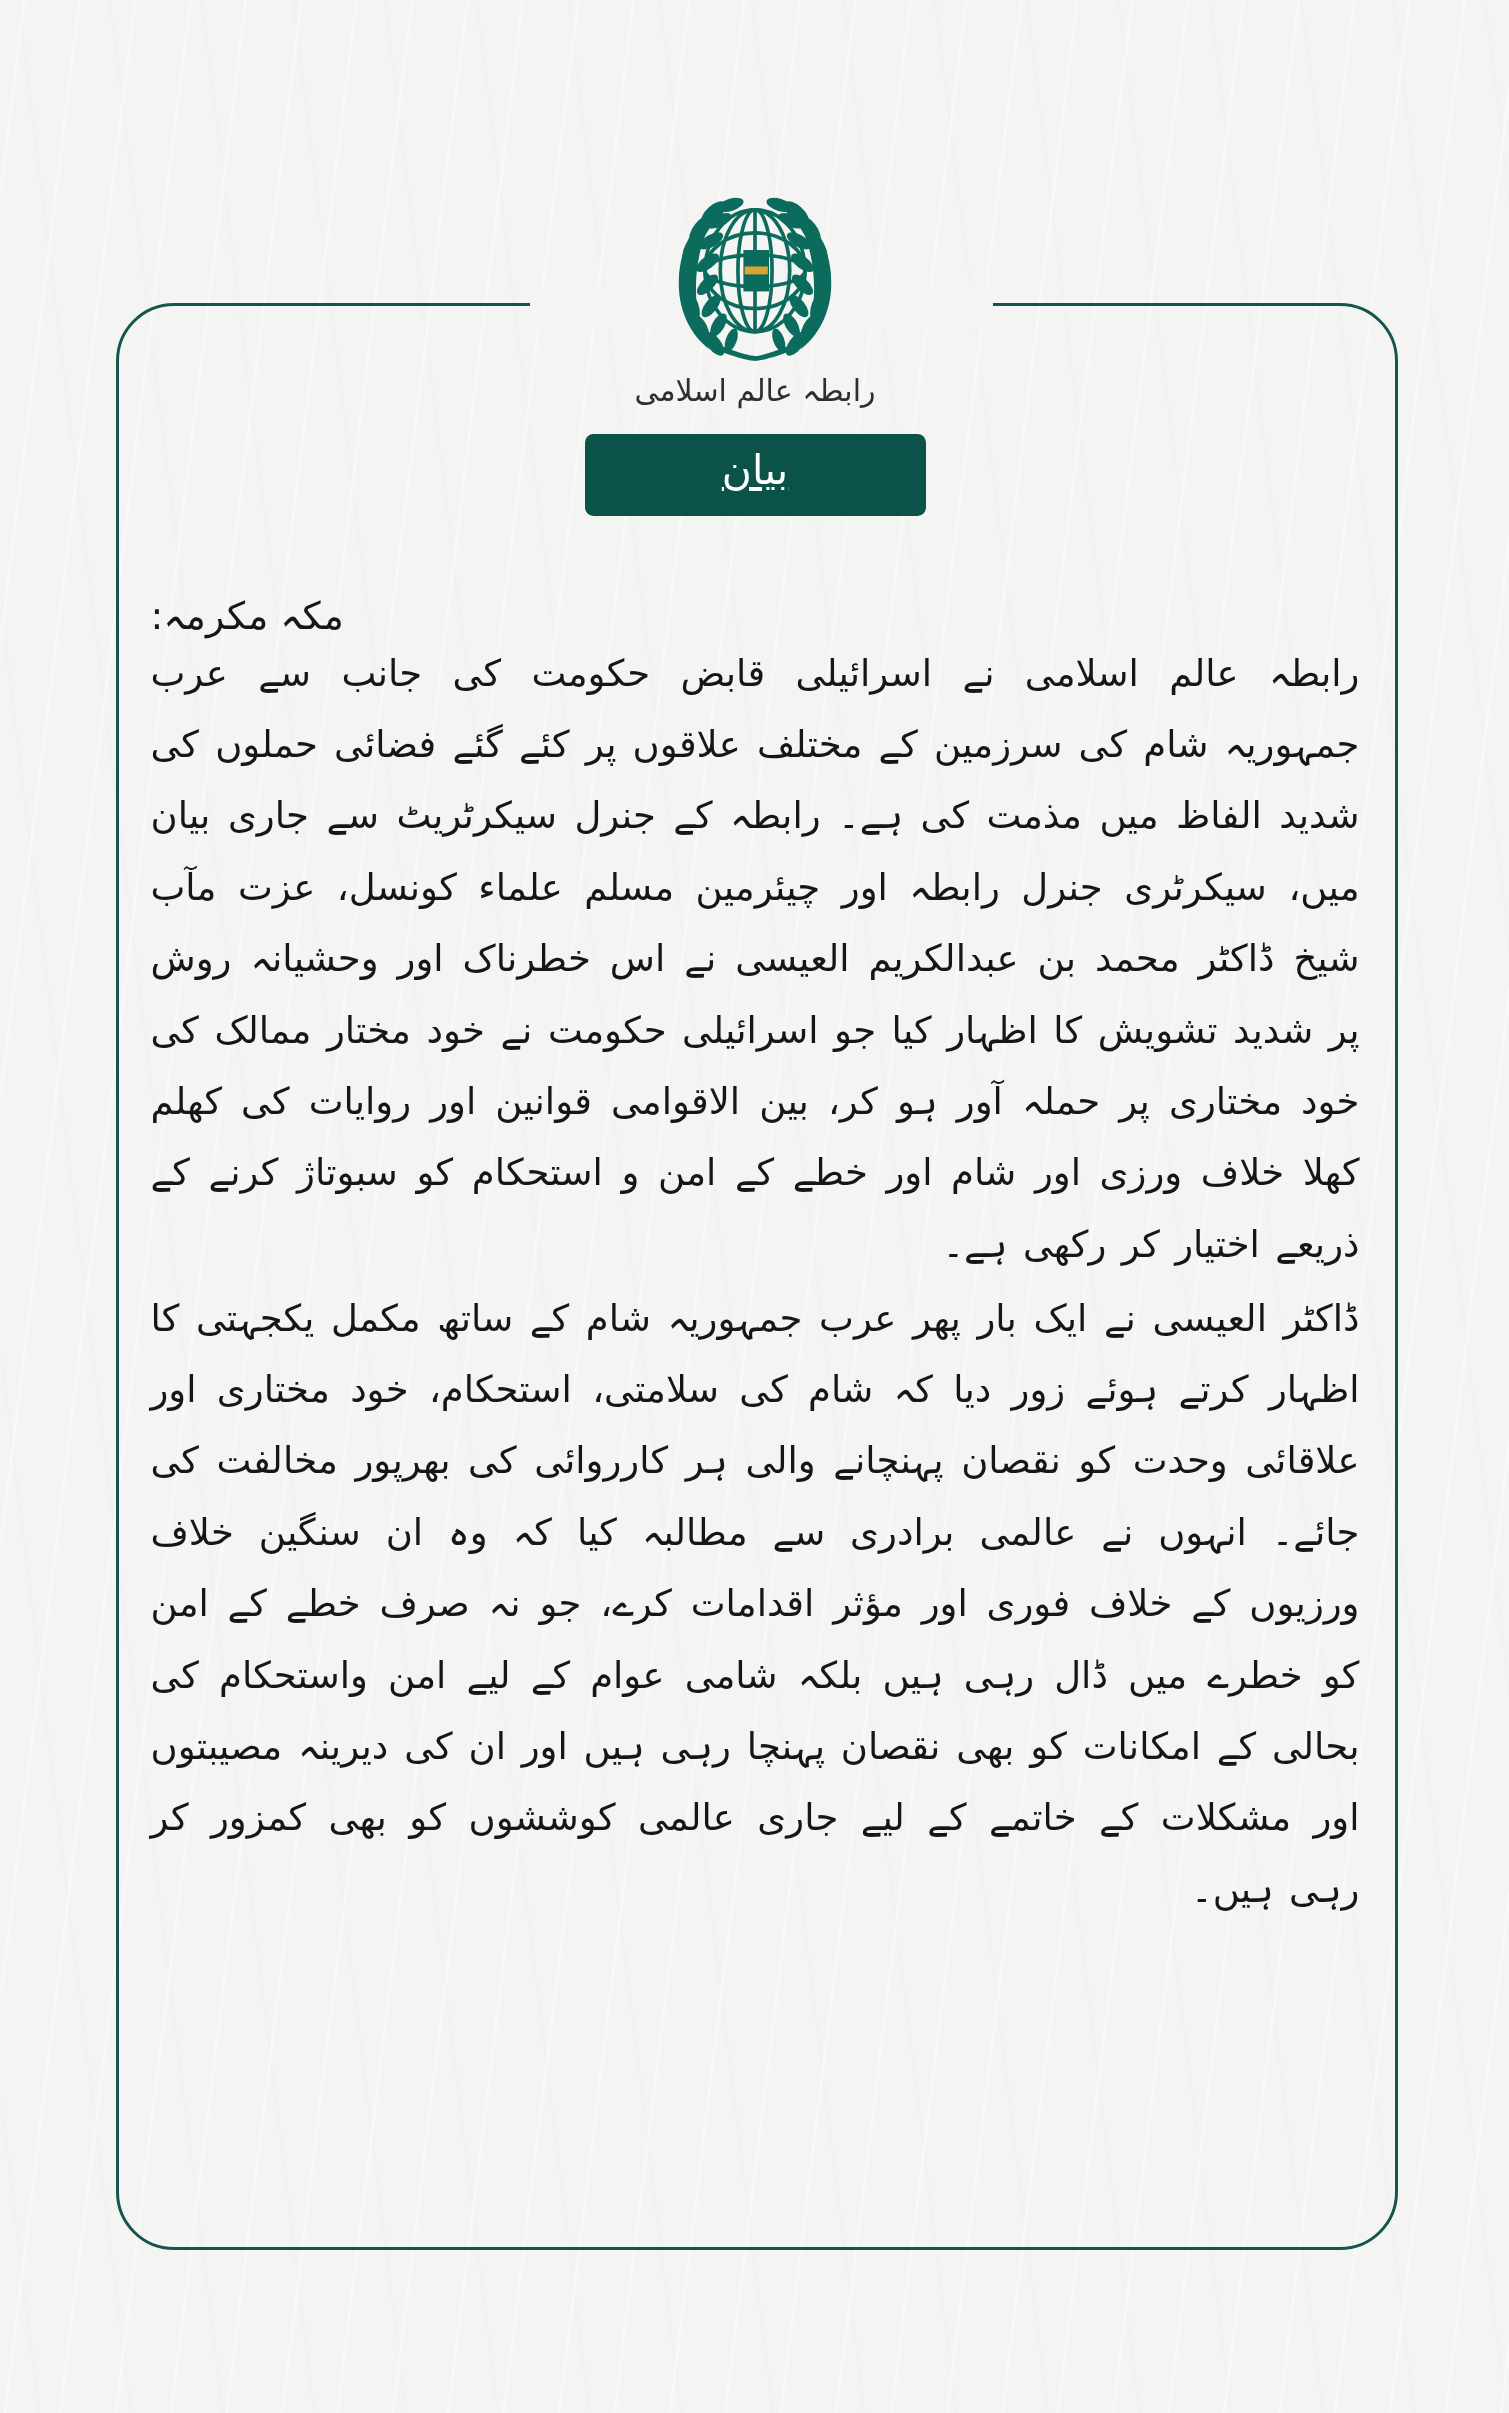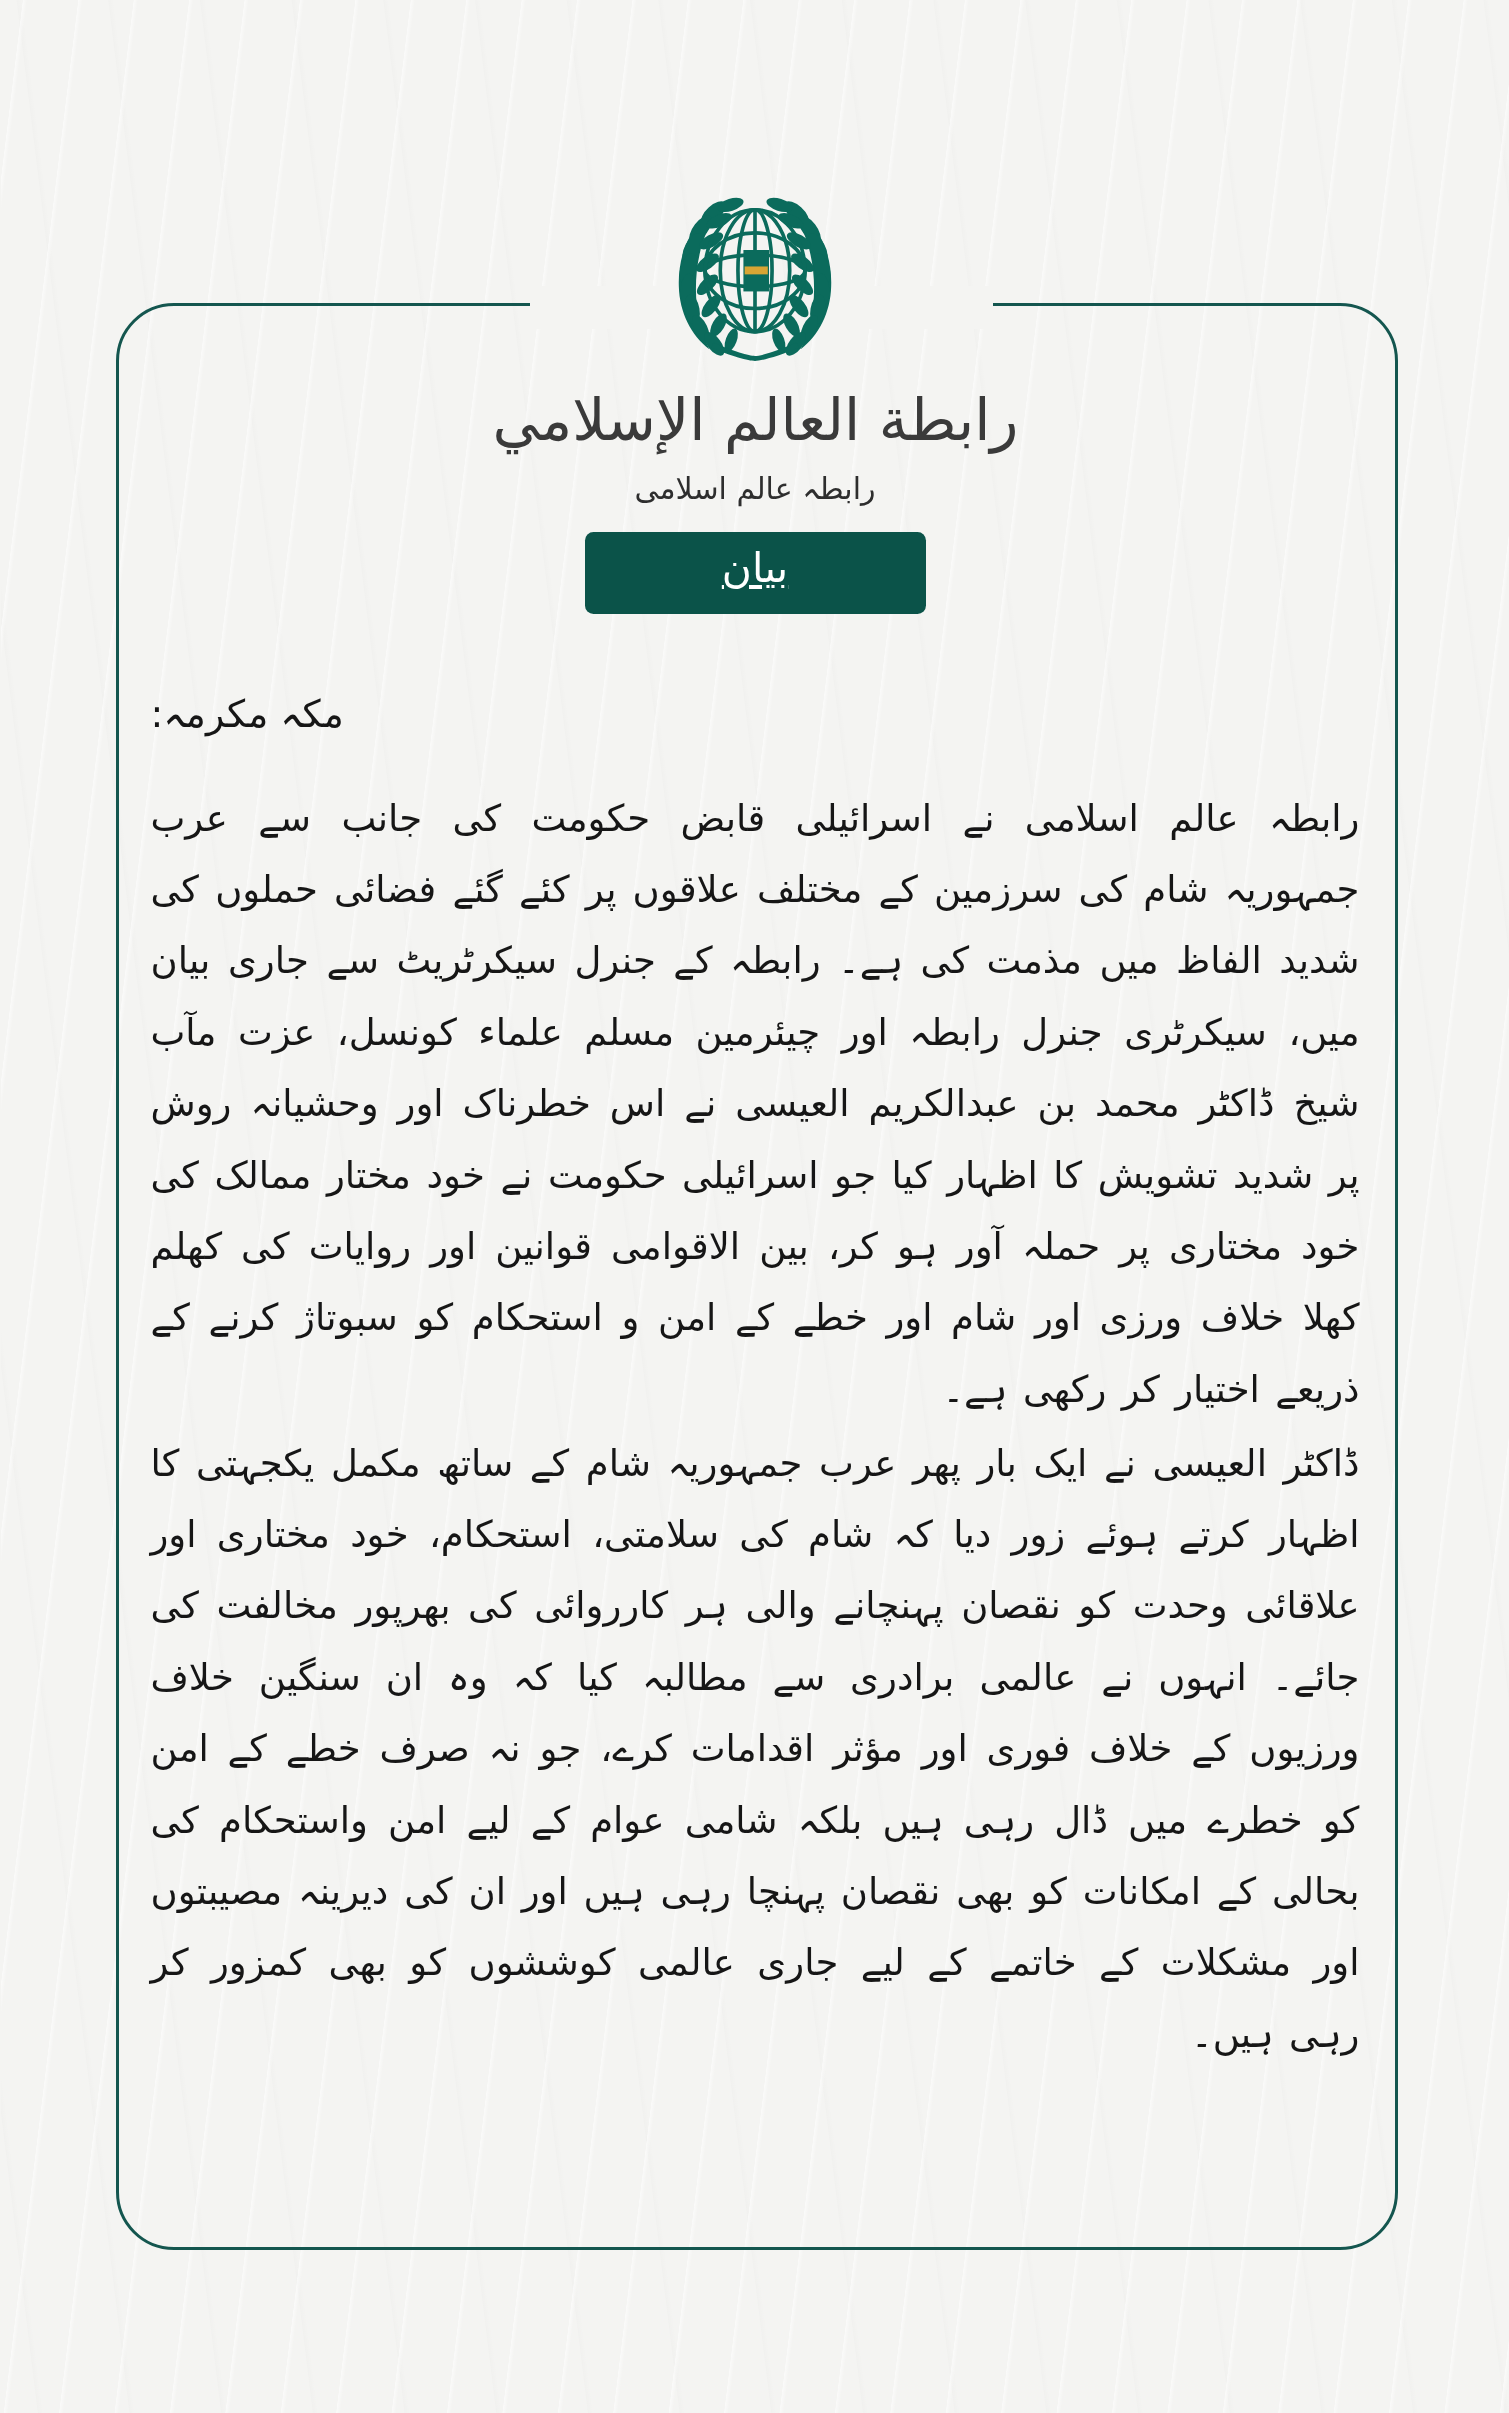--- a/index.html
+++ b/index.html
@@ -115,21 +115,20 @@
     margin-top:78px;
     width:1209px;
     direction:rtl;
     text-align:justify;
     color:#161616;
   }
 
   .dateline {
     font-size:38px;
     text-align:left;
-    margin-bottom:47px;
     direction:rtl;
     letter-spacing:0.6px;
   }
 
   .para {
     font-size:37px;
     line-height:1.93;
     text-align:justify;
     text-align-last:right;
     direction:rtl;
@@ -209,25 +208,20 @@
         <ellipse cx="215" cy="152" rx="82" ry="26"></ellipse>
         <ellipse cx="215" cy="152" rx="82" ry="62"></ellipse>
         <line x1="215" y1="52" x2="215" y2="252"></line>
       </g>
 
       <rect x="196" y="118" width="42" height="68" fill="#0b6b5c"></rect>
       <rect x="198" y="145" width="38" height="13" fill="#d8a534"></rect>
     </svg>
   </div>
 
-  <div class="org-title-ar">
-    <svg viewBox="0 0 1000 135" width="609" height="82" aria-hidden="true">
-      <text x="500" y="104" text-anchor="middle" font-family="'DejaVu Sans', sans-serif" font-size="96" fill="#3a3a3a" direction="rtl">رابطة العالم الإسلامي</text>
-    </svg>
-  </div>
 
   <div class="org-title-ur">رابطہ عالم اسلامی</div>
 
   <div class="statement-badge">بیان</div>
 
   <div class="body-block">
     <div class="dateline">مکہ مکرمہ:</div>
     <p class="para">رابطہ عالم اسلامی نے اسرائیلی قابض حکومت کی جانب سے عرب جمہوریہ شام کی سرزمین کے مختلف علاقوں پر کئے گئے فضائی حملوں کی شدید الفاظ میں مذمت کی ہے۔ رابطہ کے جنرل سیکرٹریٹ سے جاری بیان میں، سیکرٹری جنرل رابطہ اور چیئرمین مسلم علماء کونسل، عزت مآب شیخ ڈاکٹر محمد بن عبدالکریم العیسی نے اس خطرناک اور وحشیانہ روش پر شدید تشویش کا اظہار کیا جو اسرائیلی حکومت نے خود مختار ممالک کی خود مختاری پر حملہ آور ہو کر، بین الاقوامی قوانین اور روایات کی کھلم کھلا خلاف ورزی اور شام اور خطے کے امن و استحکام کو سبوتاژ کرنے کے ذریعے اختیار کر رکھی ہے۔</p>
     <p class="para">ڈاکٹر العیسی نے ایک بار پھر عرب جمہوریہ شام کے ساتھ مکمل یکجہتی کا اظہار کرتے ہوئے زور دیا کہ شام کی سلامتی، استحکام، خود مختاری اور علاقائی وحدت کو نقصان پہنچانے والی ہر کارروائی کی بھرپور مخالفت کی جائے۔ انہوں نے عالمی برادری سے مطالبہ کیا کہ وہ ان سنگین خلاف ورزیوں کے خلاف فوری اور مؤثر اقدامات کرے، جو نہ صرف خطے کے امن کو خطرے میں ڈال رہی ہیں بلکہ شامی عوام کے لیے امن واستحکام کی بحالی کے امکانات کو بھی نقصان پہنچا رہی ہیں اور ان کی دیرینہ مصیبتوں اور مشکلات کے خاتمے کے لیے جاری عالمی کوششوں کو بھی کمزور کر رہی ہیں۔</p>
   </div>

